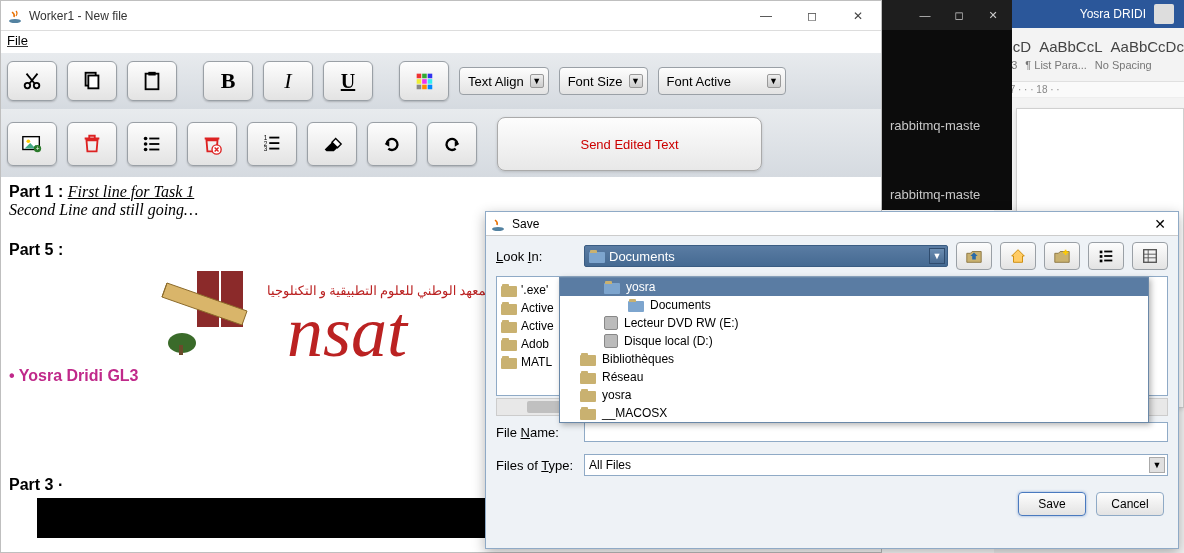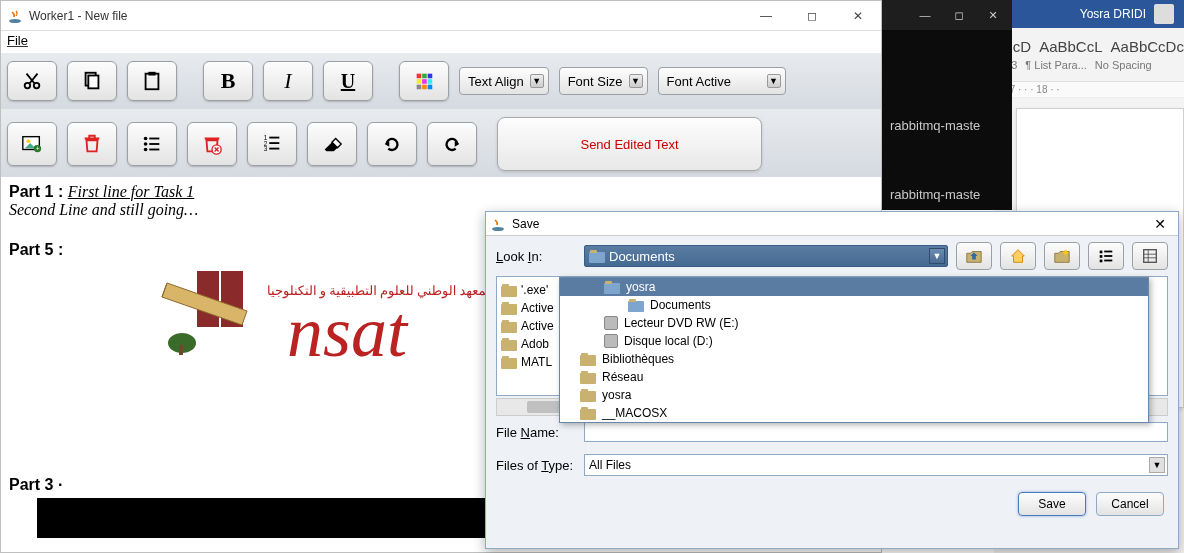--- a/index.html
+++ b/index.html
@@ -283,20 +283,21 @@
         <rect x="40" y="8" width="22" height="56" fill="#8b2a2a"></rect>
         <rect x="64" y="8" width="22" height="56" fill="#8b2a2a"></rect>
         <path d="M10 20 L90 48 L85 62 L5 34 Z" fill="#d9b56a" stroke="#8b6a2a"></path>
         <path d="M10 20 L5 34" stroke="#8b6a2a"></path>
         <ellipse cx="25" cy="80" rx="14" ry="10" fill="#3a6b2a"></ellipse>
         <rect x="22" y="82" width="4" height="10" fill="#6b4a2a"></rect>
       </svg>
       <div class="arabic">المعهد الوطني للعلوم التطبيقية و التكنلوجيا</div>
       <div class="nsat">nsat</div>
     </div>
+    <div class="author">Yosra Dridi GL3</div>
     <div class="redtext">
       <div>Seule</div>
       <div>Toute</div>
     </div>
     <div class="part3">Part 3 ·</div>
     <div class="blackbar"></div>
   </div>
 </div>
 
 <div class="savedlg">

